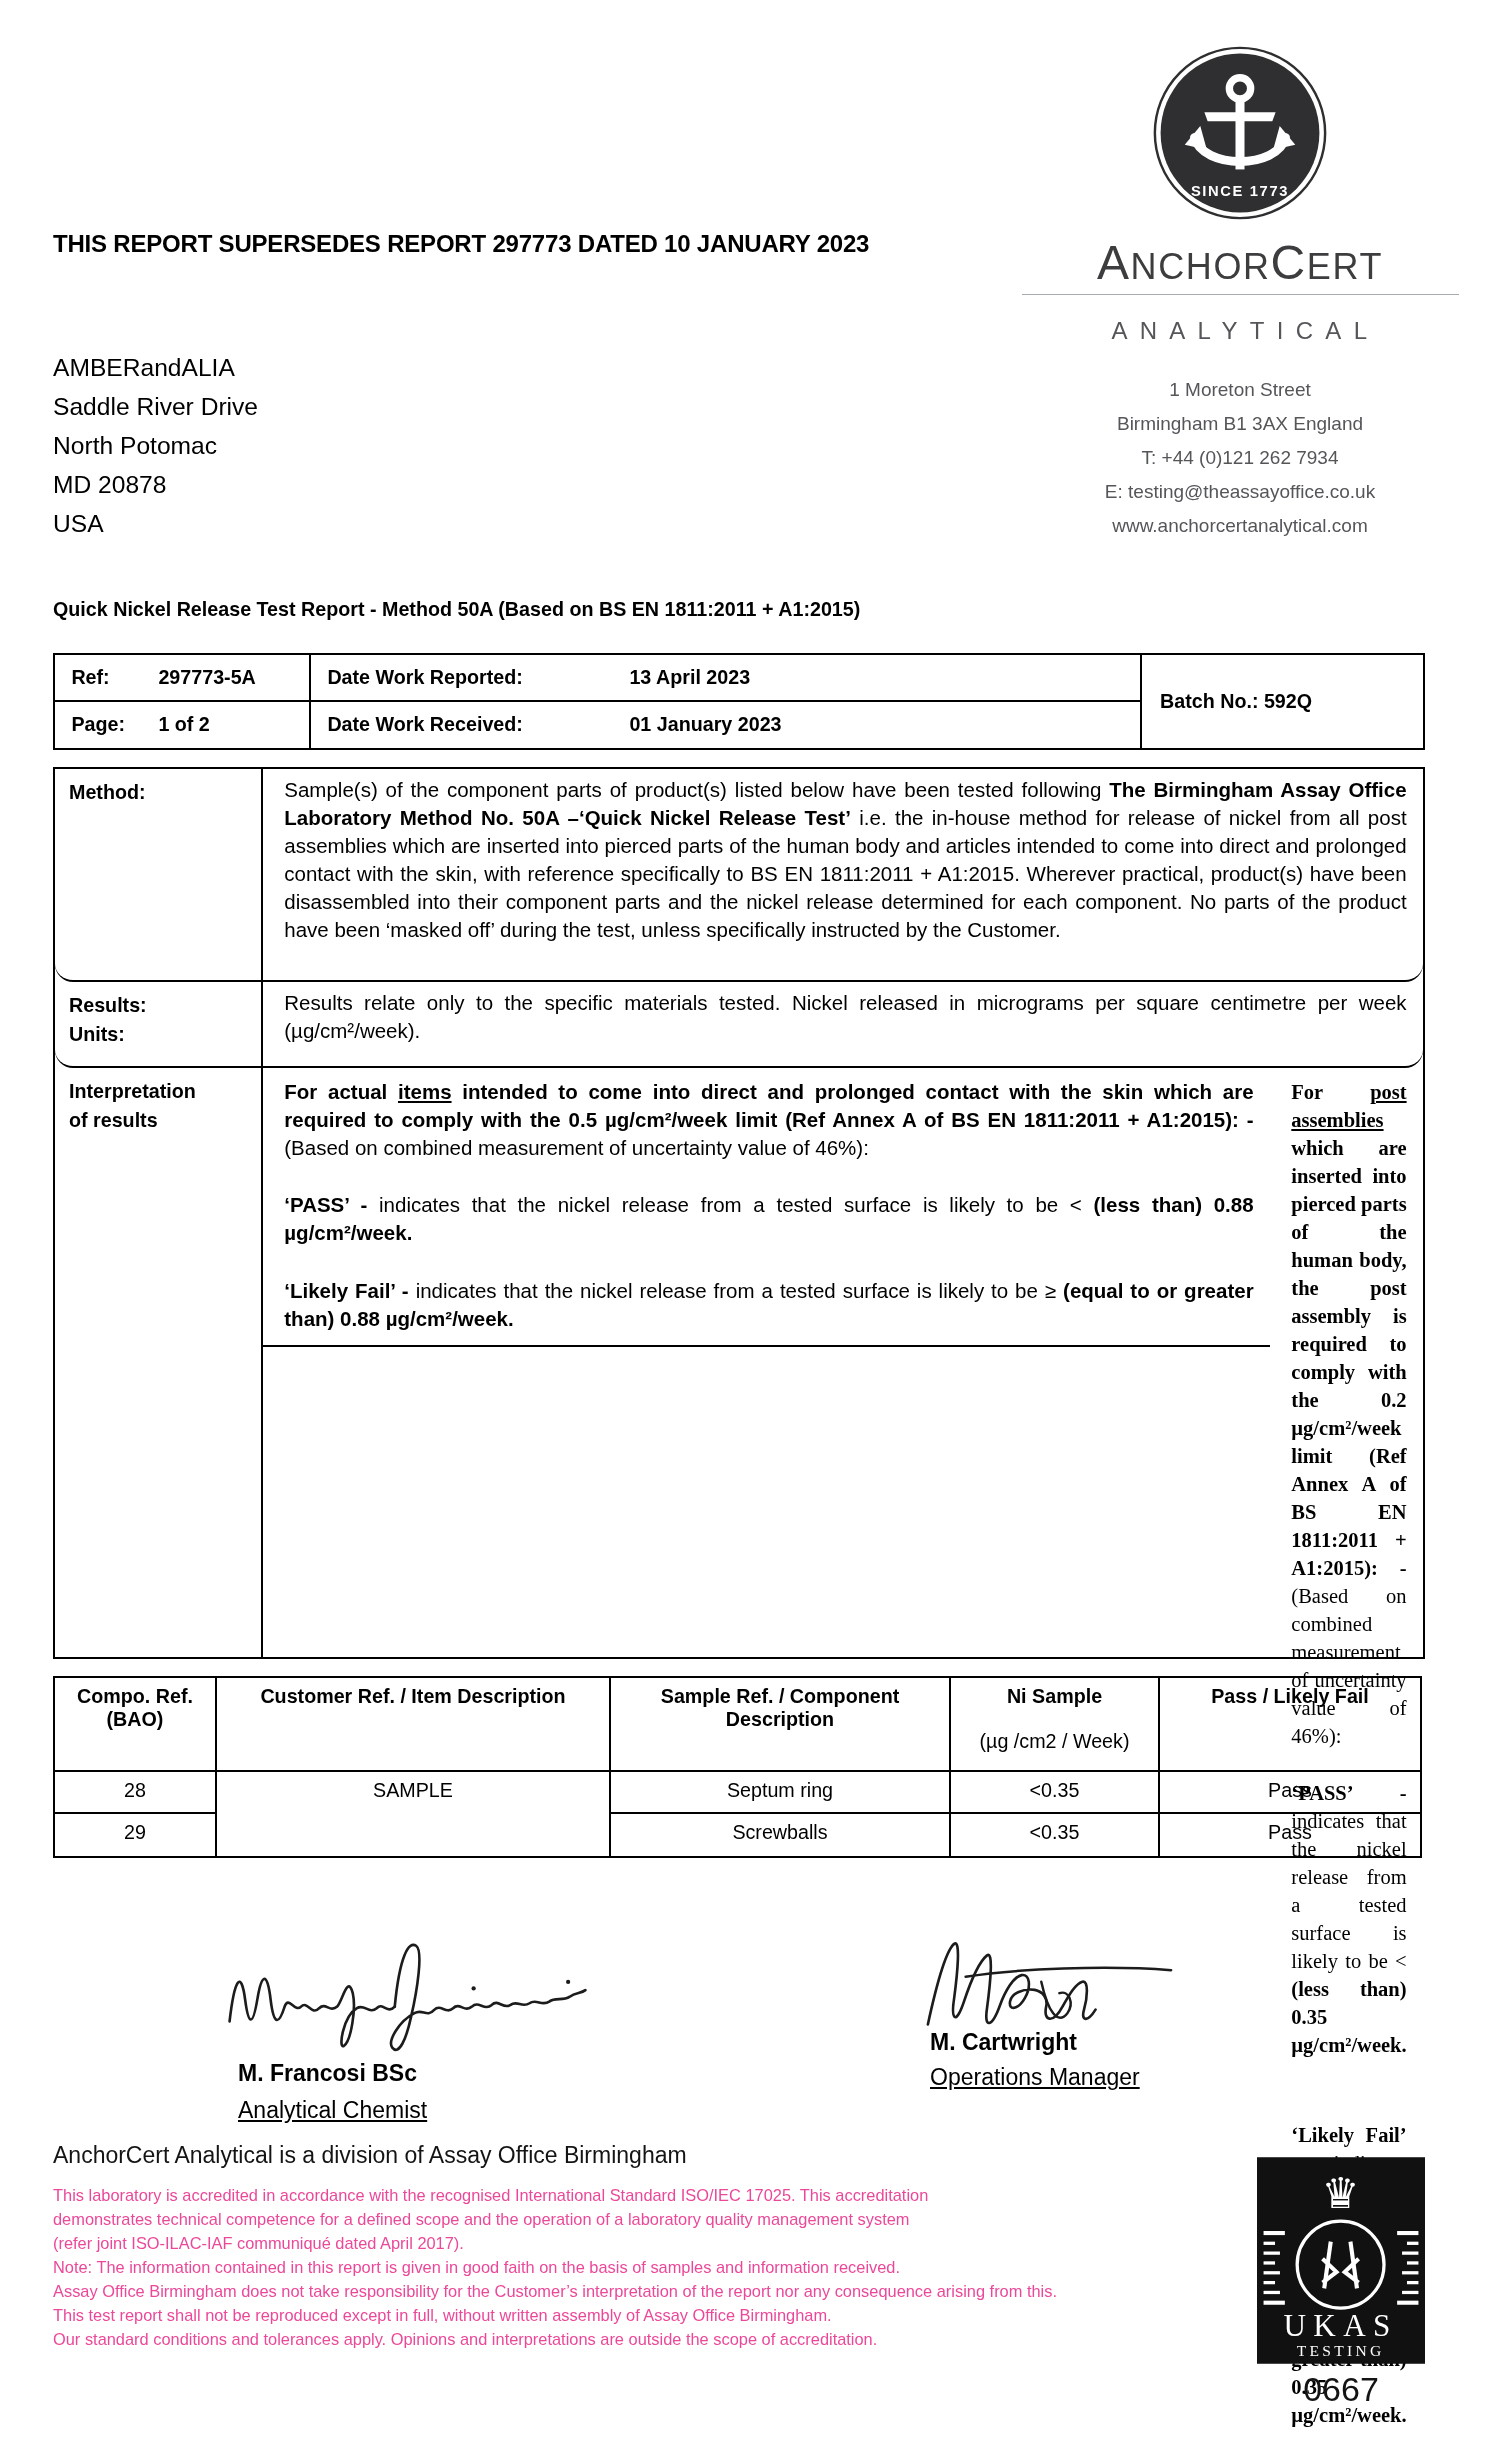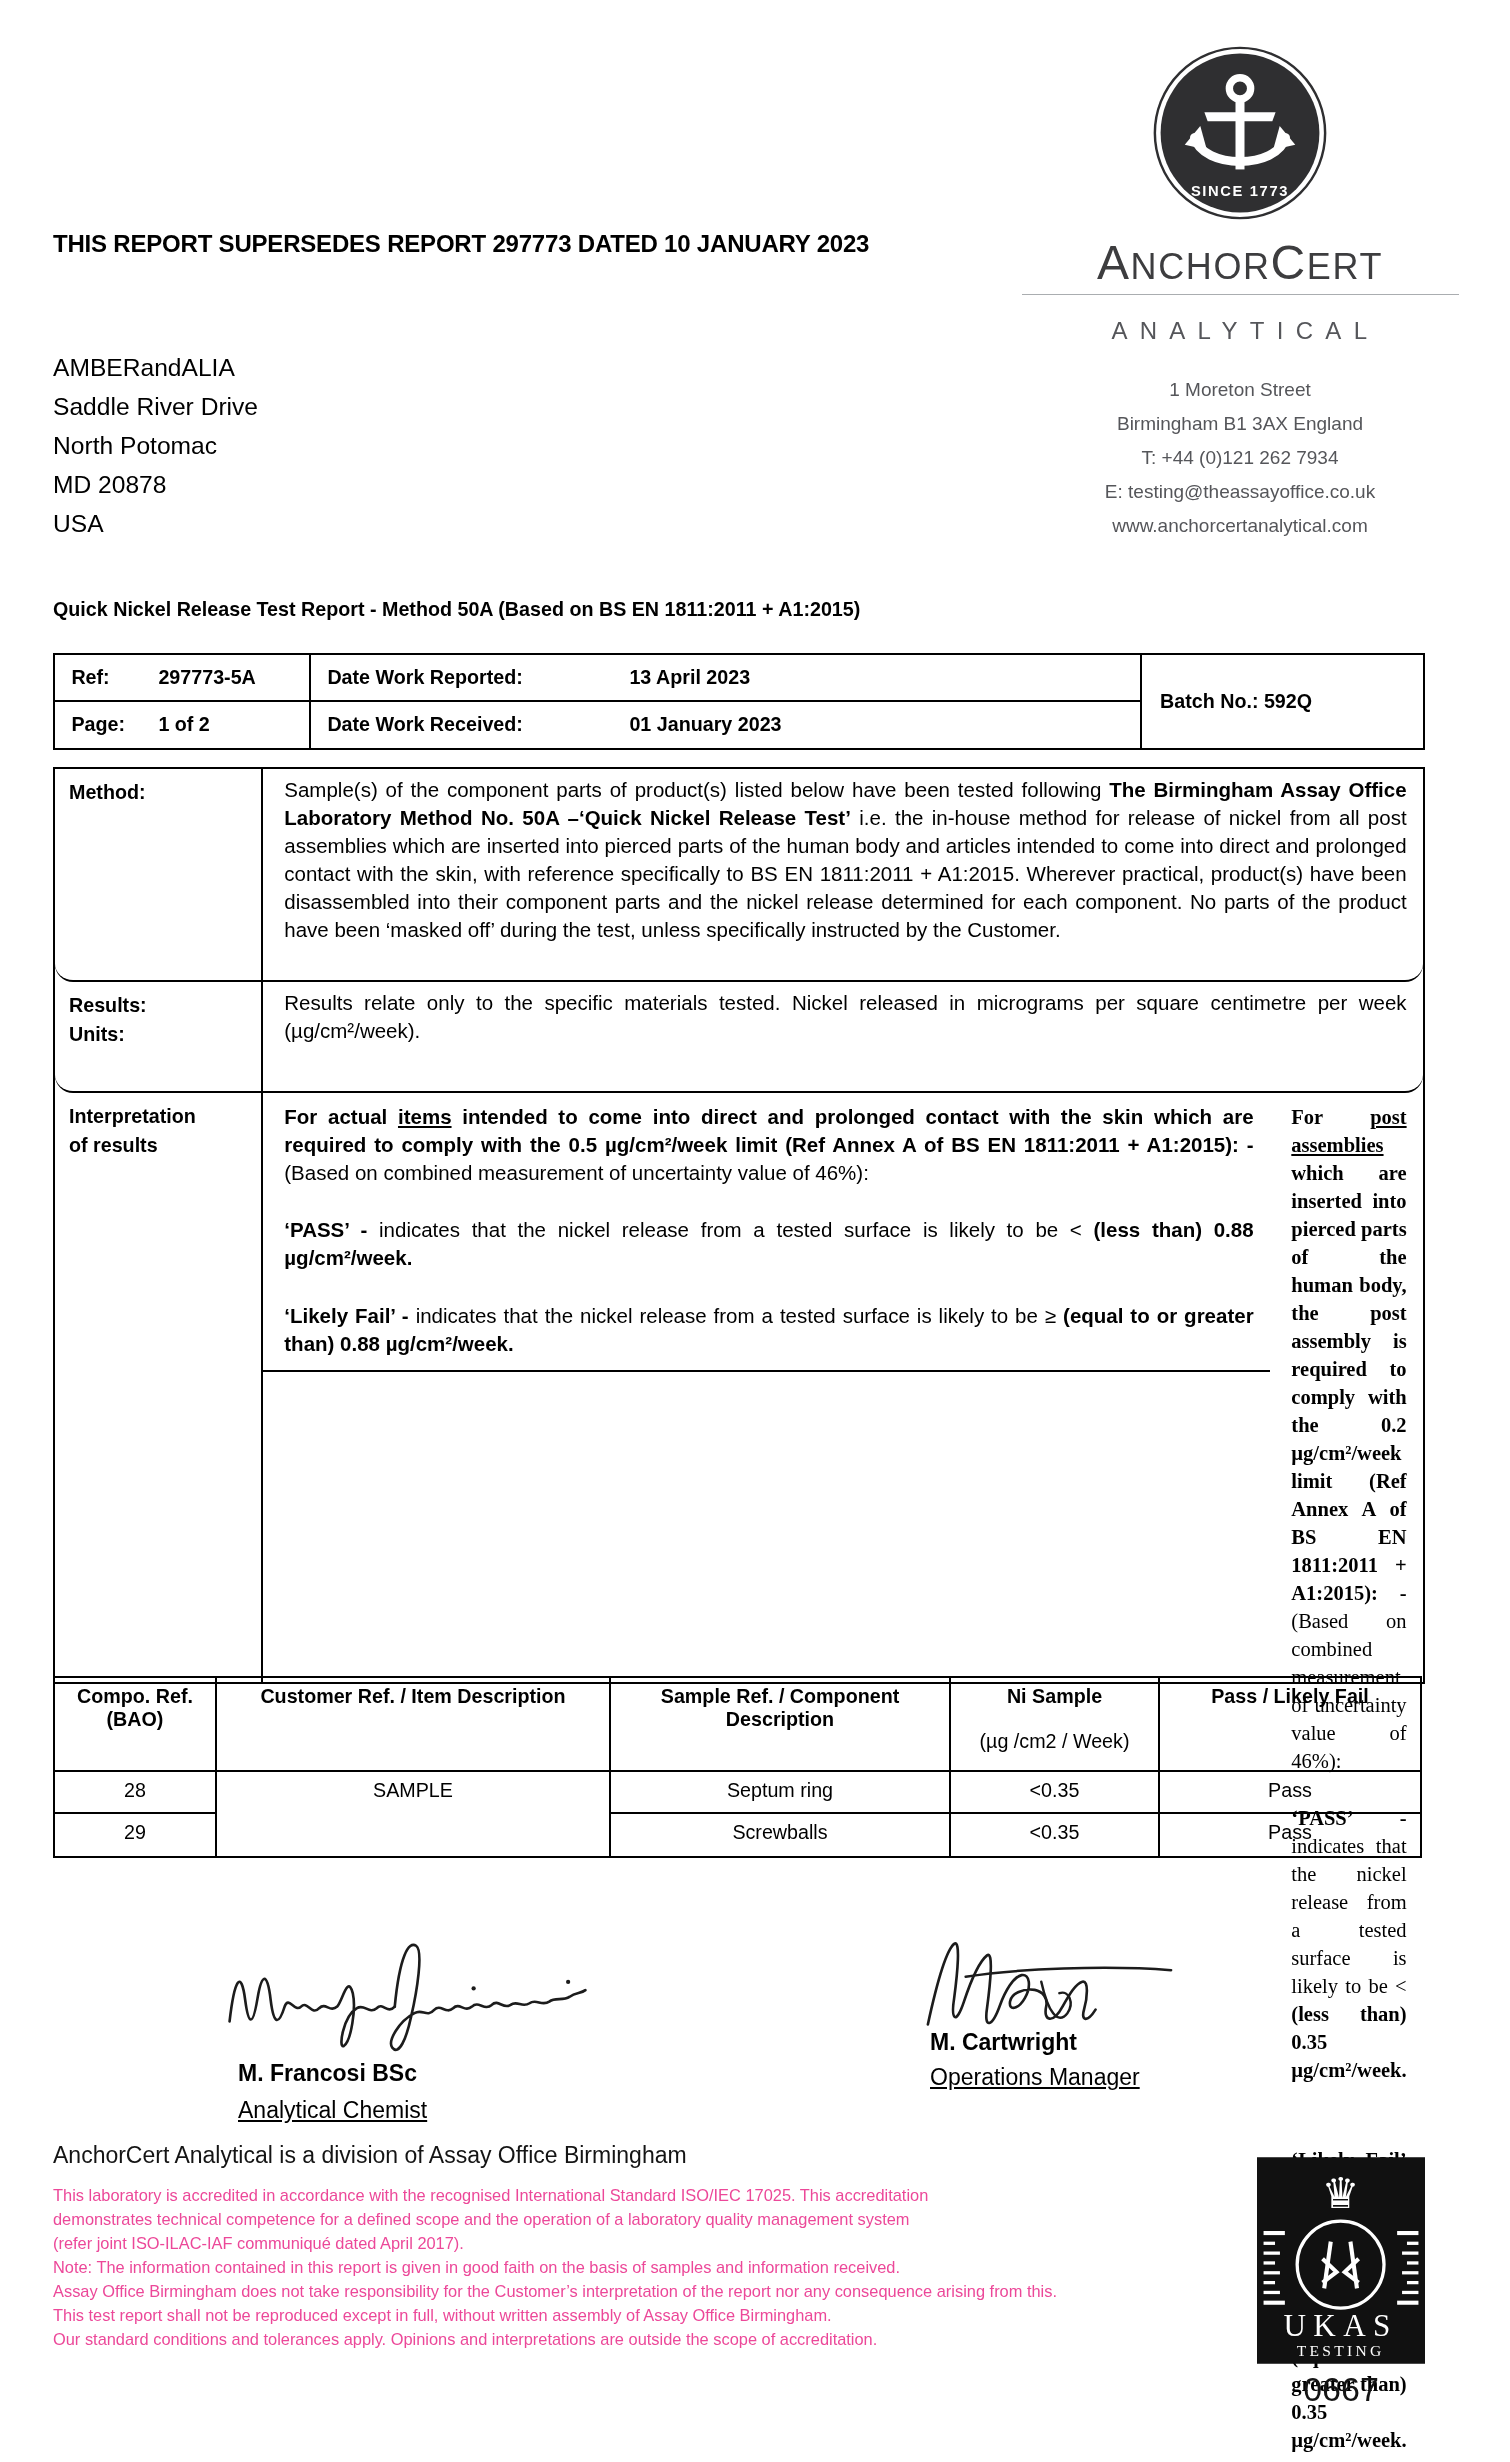--- a/index.html
+++ b/index.html
@@ -35,21 +35,21 @@
 
   
   .method-table{position:absolute;left:53px;top:767px;width:1372px;border:2.5px solid #000;box-sizing:border-box;}
   .mt-row{display:flex;box-sizing:border-box;border-radius:18px;}
   .mt-row-b{border-bottom:2.5px solid #000;}
   .mt-label{width:208px;flex:none;border-right:2.5px solid #000;box-sizing:border-box;
             font-size:19.7px;font-weight:700;line-height:29px;padding:9px 6.6px 0 14px;}
   .mt-content{flex:1;box-sizing:border-box;font-size:20.5px;line-height:28px;text-align:justify;
               padding:7.4px 16.4px 0 21.3px;}
   .row-method{height:213px;}
-  .row-results{height:111px;}
+  .row-results{height:86px;}
   .row-interp{height:589px;}
   .row-interp .mt-cells{flex:1;display:flex;flex-direction:row;}
   .interp-sub{box-sizing:border-box;font-size:20.5px;line-height:28px;text-align:justify;padding:9.8px 16.4px 0 21.3px;}
   .interp-sub1{height:279px;border-bottom:2.5px solid #000;}
   .interp-sub2{flex:1;font-family:Liberation Serif, serif;}
   .para{margin:0;}
   .mb36{margin-bottom:29.5px;}
   .mb76{margin-bottom:62px;}
   .b{font-weight:700;}
   .u{text-decoration:underline;}

